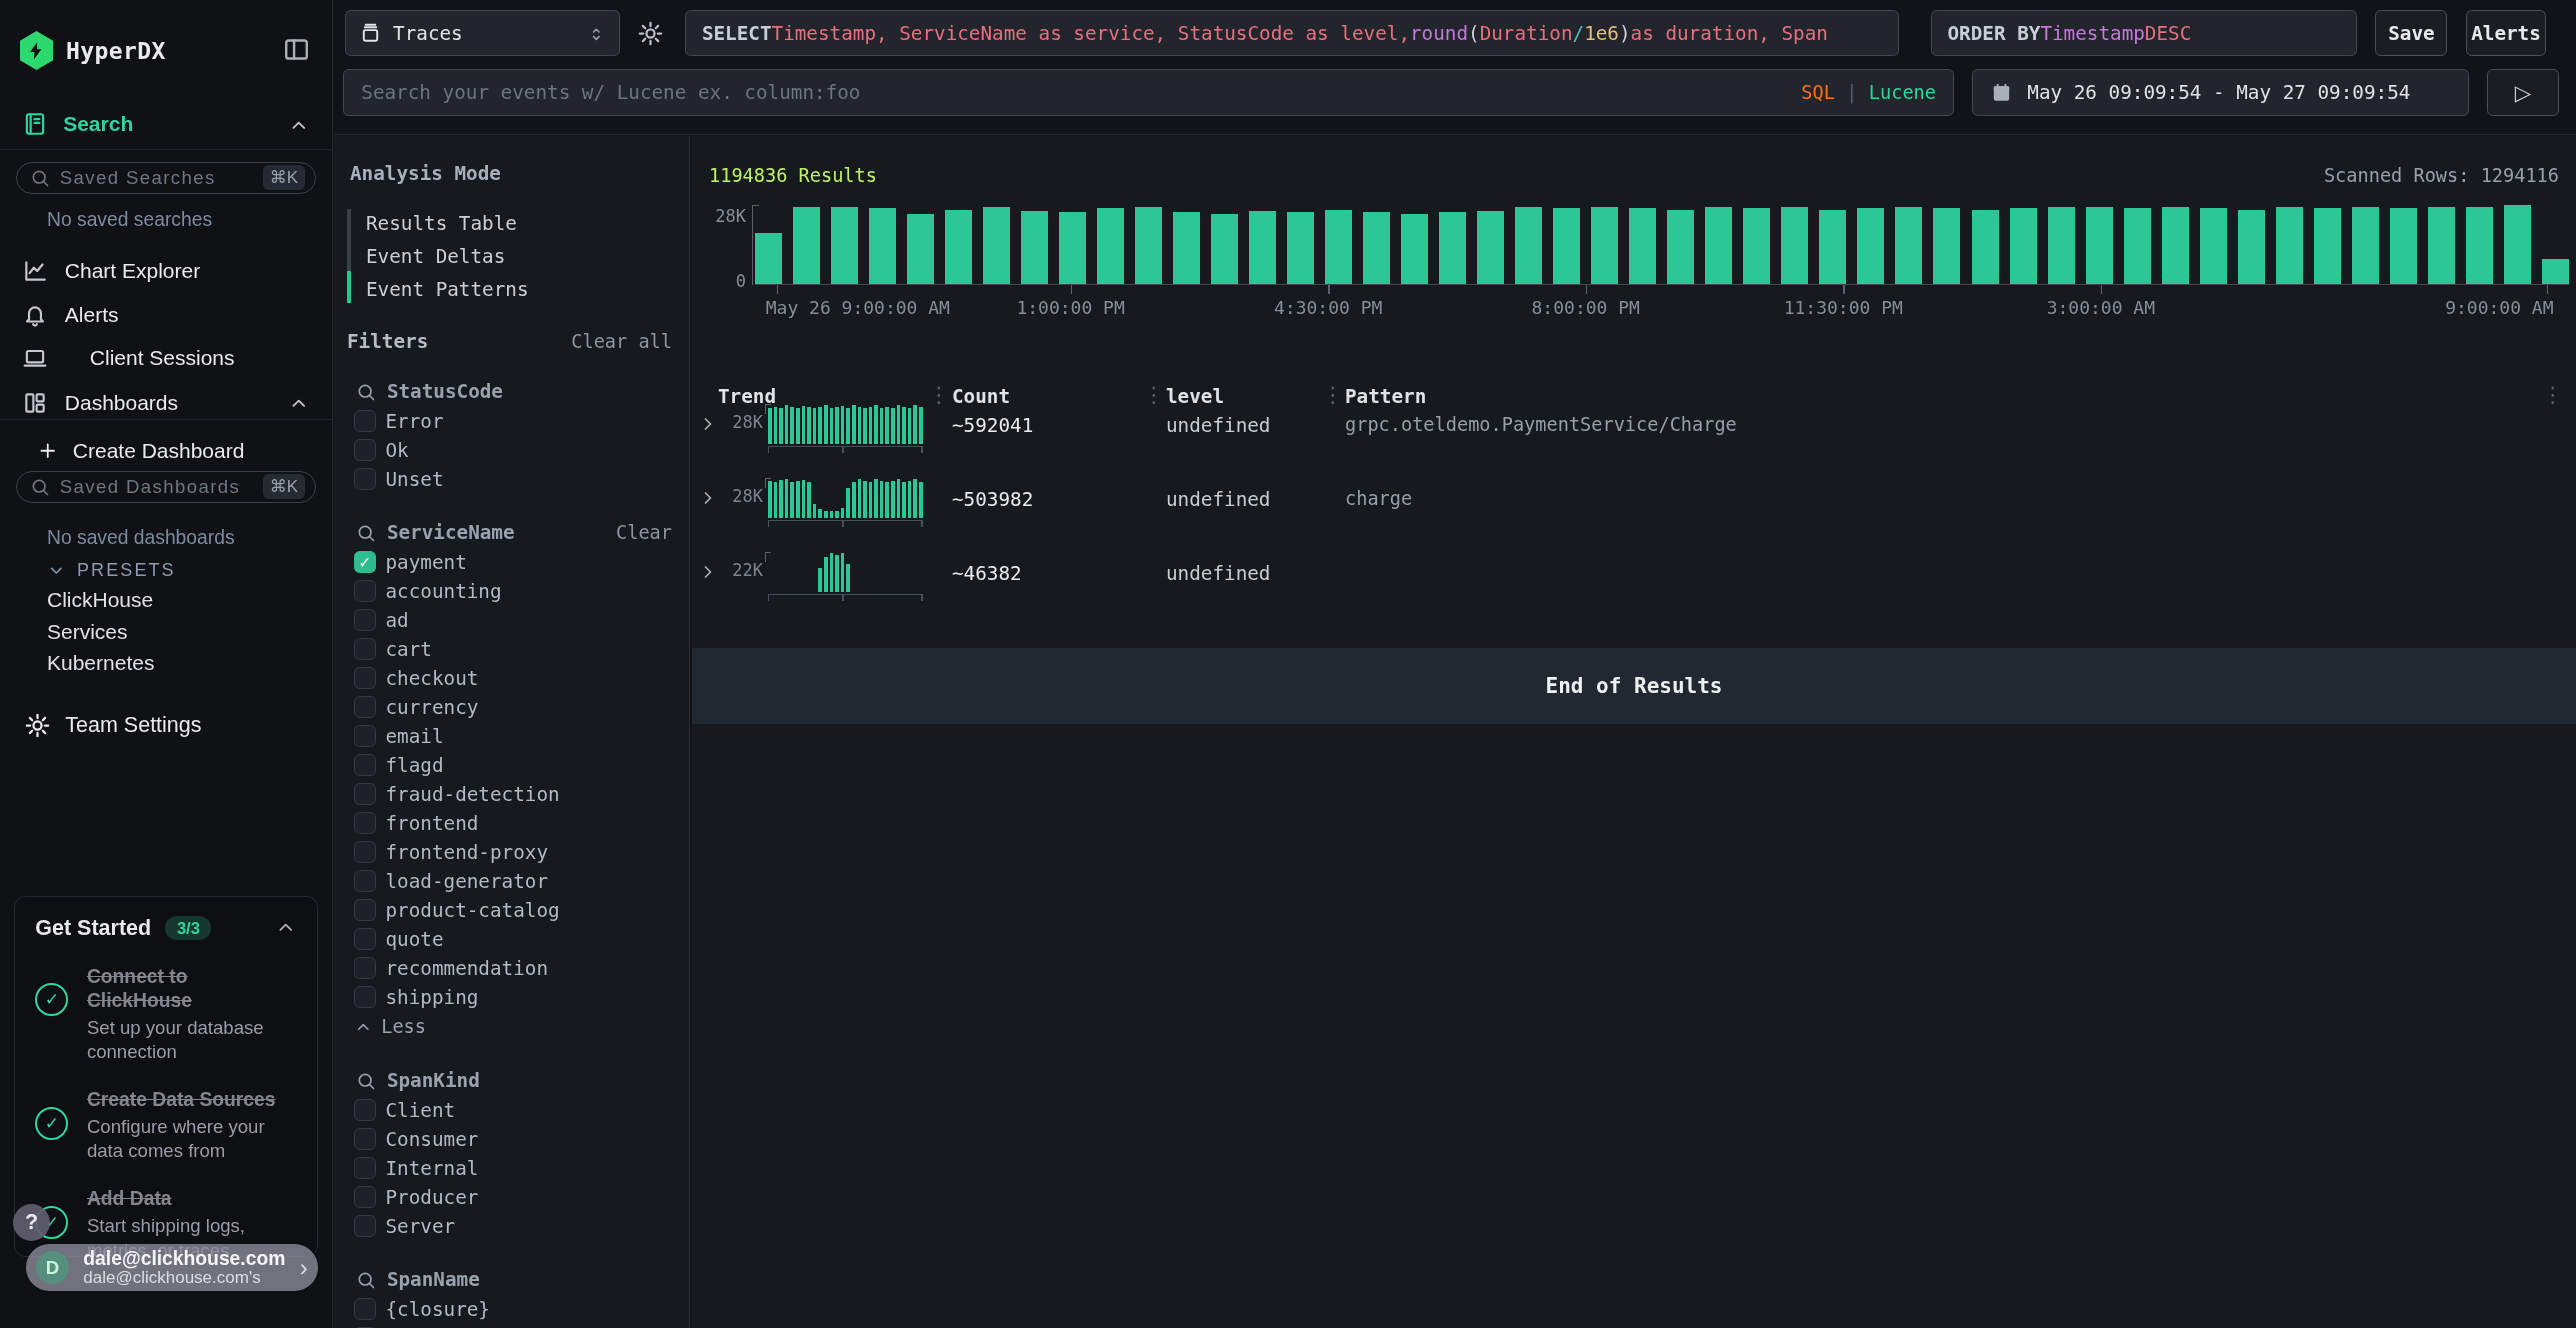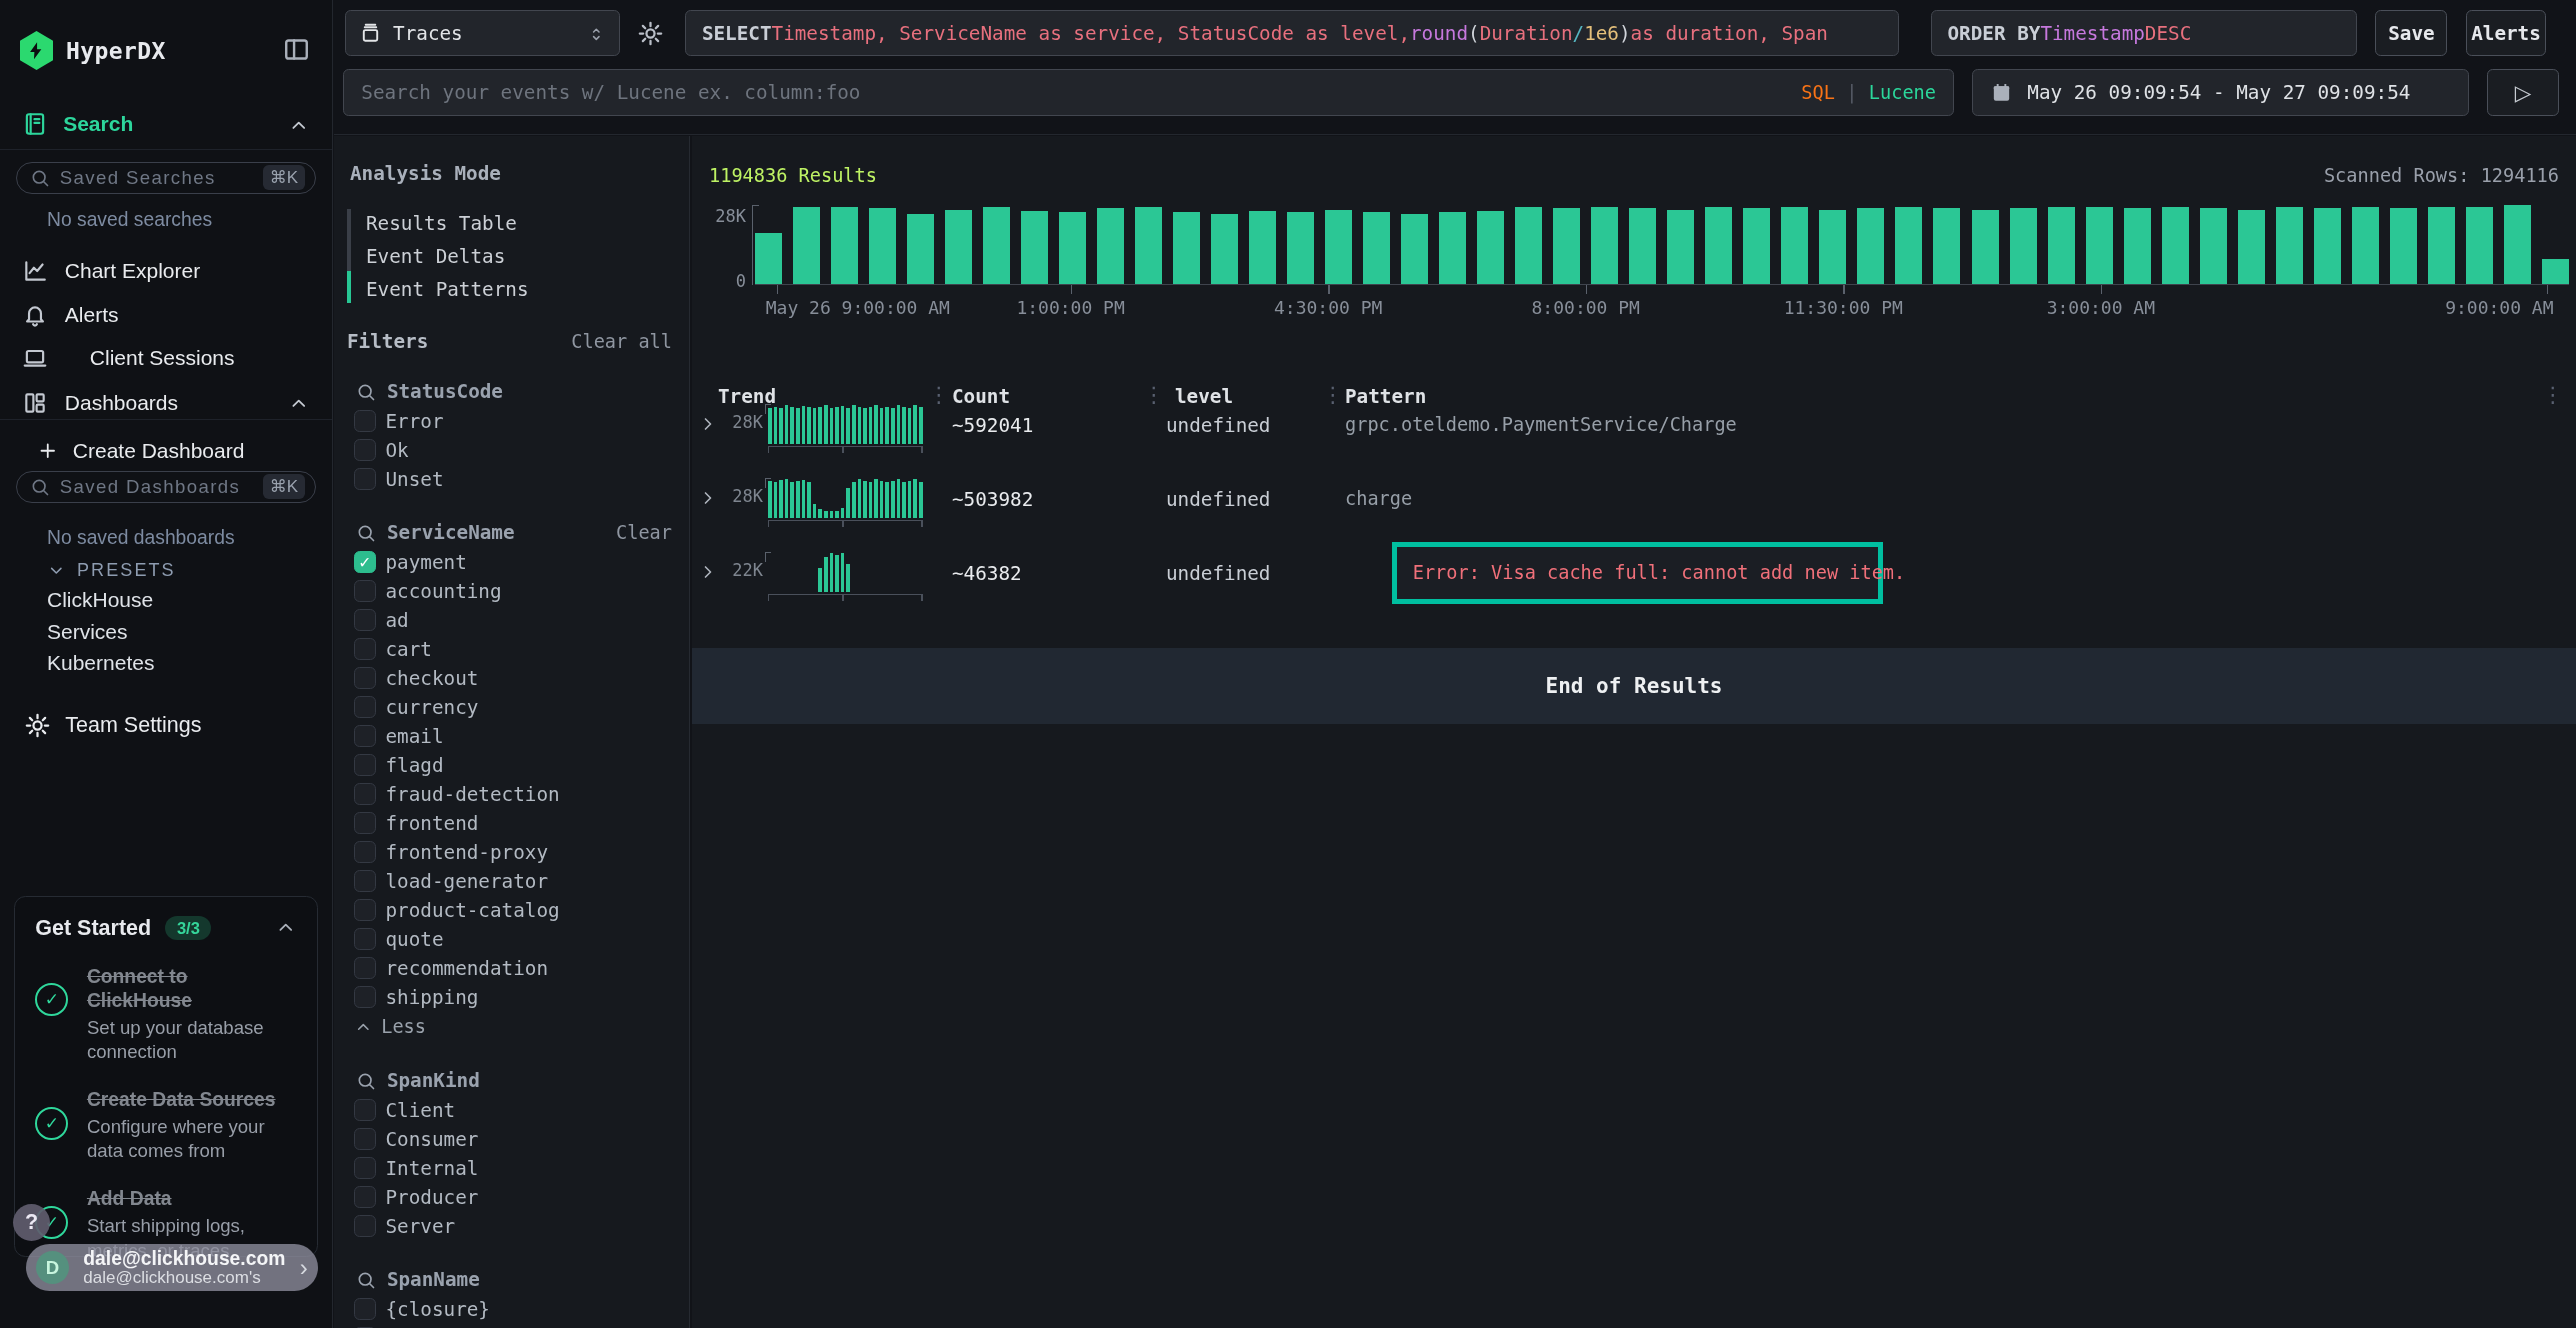--- a/index.html
+++ b/index.html
@@ -602,21 +602,21 @@
         <span class="histo-xlab" style="left: 45.8%; transform: translateX(-50%);">8:00:00 PM</span>
         <span class="histo-xlab" style="left: 60%; transform: translateX(-50%);">11:30:00 PM</span>
         <span class="histo-xlab" style="left: 74.2%; transform: translateX(-50%);">3:00:00 AM</span>
         <span class="histo-xlab" style="left: 98.8%; transform: translateX(-94%);">9:00:00 AM</span>
       </div>
   </div>
 
   <div class="thead mono" id="thead">
       <span class="col" style="left: 26px;">Trend</span>
       <span class="col" style="left: 260px;">Count</span>
-      <span class="col" style="left: 474px; margin-left: 9px;">level</span>
+      <span class="col" style="left: 474px;">level</span>
       <span class="col" style="left: 653px;">Pattern</span>
       <span class="col-sep" style="left: 236px;">⋮</span>
       <span class="col-sep" style="left: 451px;">⋮</span>
       <span class="col-sep" style="left: 630px;">⋮</span>
       <span class="col-sep" style="left: 1850px;">⋮</span>
     </div>
   <div id="table-rows" class="mono">
       <div class="trow">
         <span class="rchev"><svg class="ic" width="20" height="20" viewBox="0 0 24 24">
             <polyline points="9 6 15 12 9 18"></polyline>
@@ -749,21 +749,18 @@
             <div class="spark-bar" style="height: 0px;"></div>
           </div>
           <div class="spark-axis">
             <i style="left: 0%;"></i>
             <i style="left: 48%;"></i>
             <i style="left: 99%;"></i>
           </div>
         </div>
         <span class="cell count">~46382</span>
         <span class="cell level">undefined</span>
-        <div class="hl-box">
-          <span class="hl-text">Error: Visa cache full: cannot add new item.</span>
-        </div>
       </div>
     </div>
 
   <div class="end-band mono">End of Results</div>
 </section>
 
 
 </body></html>

